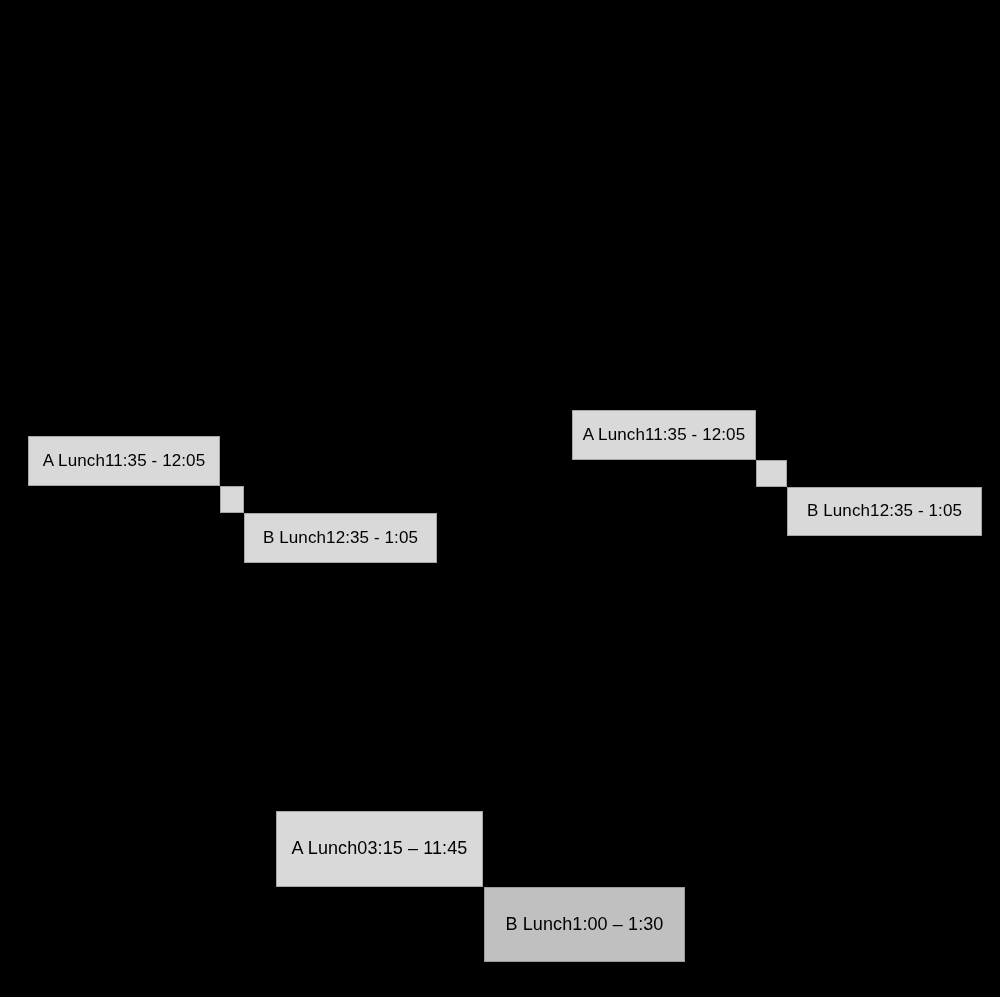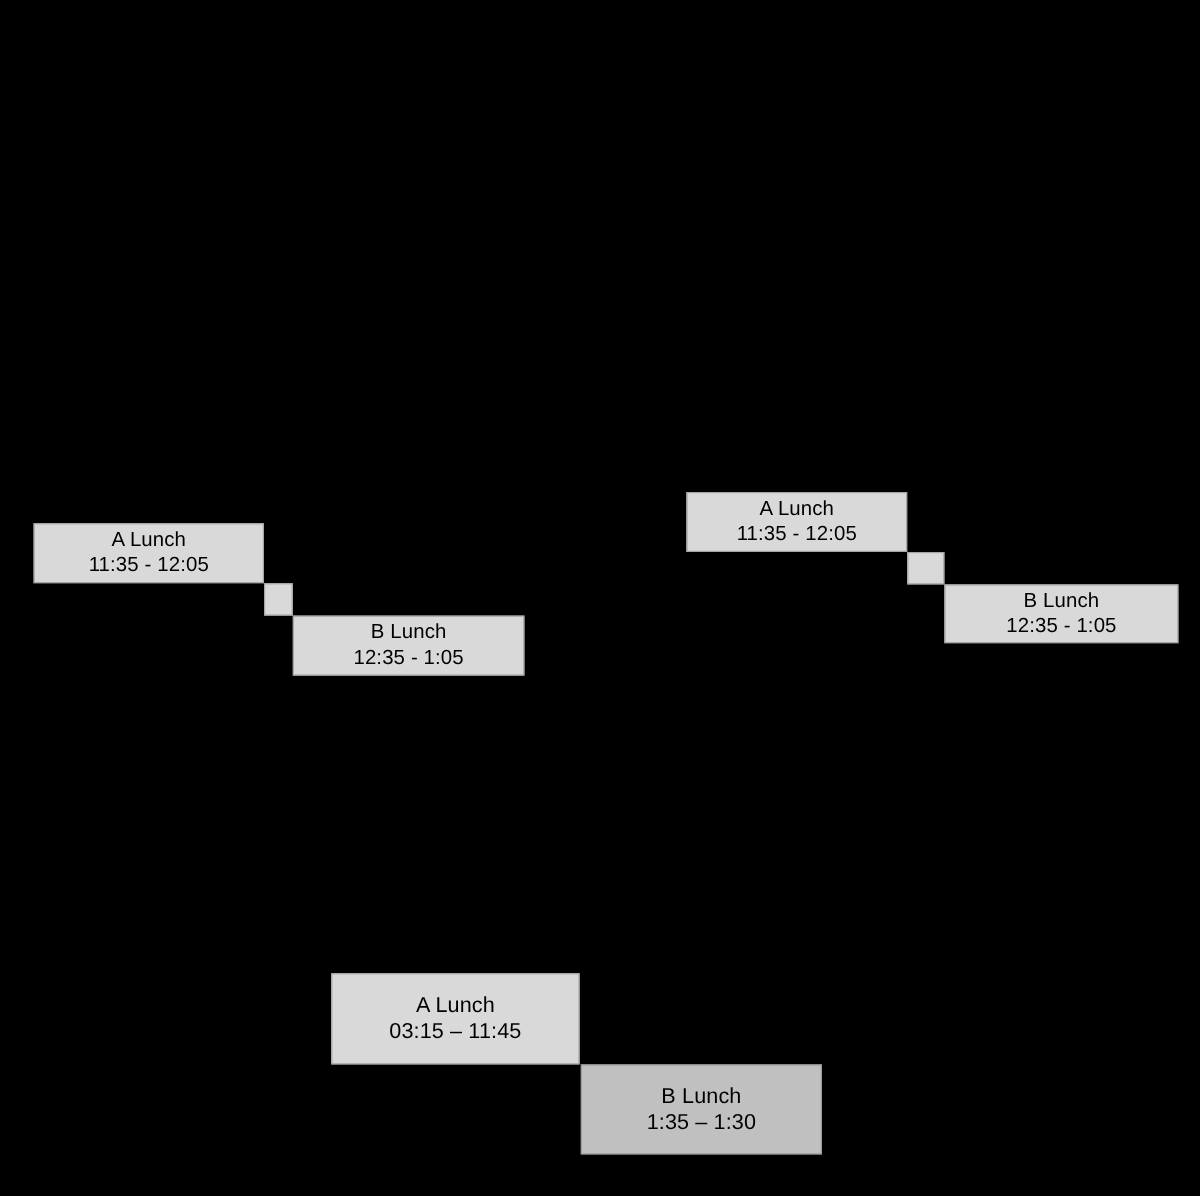--- a/index.html
+++ b/index.html
@@ -13,21 +13,21 @@
     width: 1000px;
     height: 997px;
     background: #000000;
     overflow: hidden;
     font-family: "Liberation Sans", "DejaVu Sans", sans-serif;
   }
   .lunch-box {
     position: absolute;
     box-sizing: border-box;
     display: flex;
-    flex-direction: column;
+    flex-direction: row;
     align-items: center;
     justify-content: center;
     color: #000000;
     line-height: 1.22;
     text-align: center;
     letter-spacing: 0.1px;
   }
   .lunch-box .ln {
     display: block;
     white-space: nowrap;
@@ -67,16 +67,16 @@
         <span class="ln">12:35 - 1:05</span>
       </div>
     </div>
     <div style="position: absolute; left: 0px; top: 0px; width: 100%; height: 100%;">
       <div class="lunch-box fill-light" style="left: 276px; top: 811px; width: 207px; height: 76px; font-size: 18px;">
         <span class="ln">A Lunch</span>
         <span class="ln">03:15 – 11:45</span>
       </div>
       <div class="lunch-box fill-medium" style="left: 484px; top: 887px; width: 201px; height: 75px; font-size: 18px;">
         <span class="ln">B Lunch</span>
-        <span class="ln">1:35 – 1:30</span>
+        <span class="ln">1:00 – 1:30</span>
       </div>
     </div>
   </div>
 
 </body></html>

